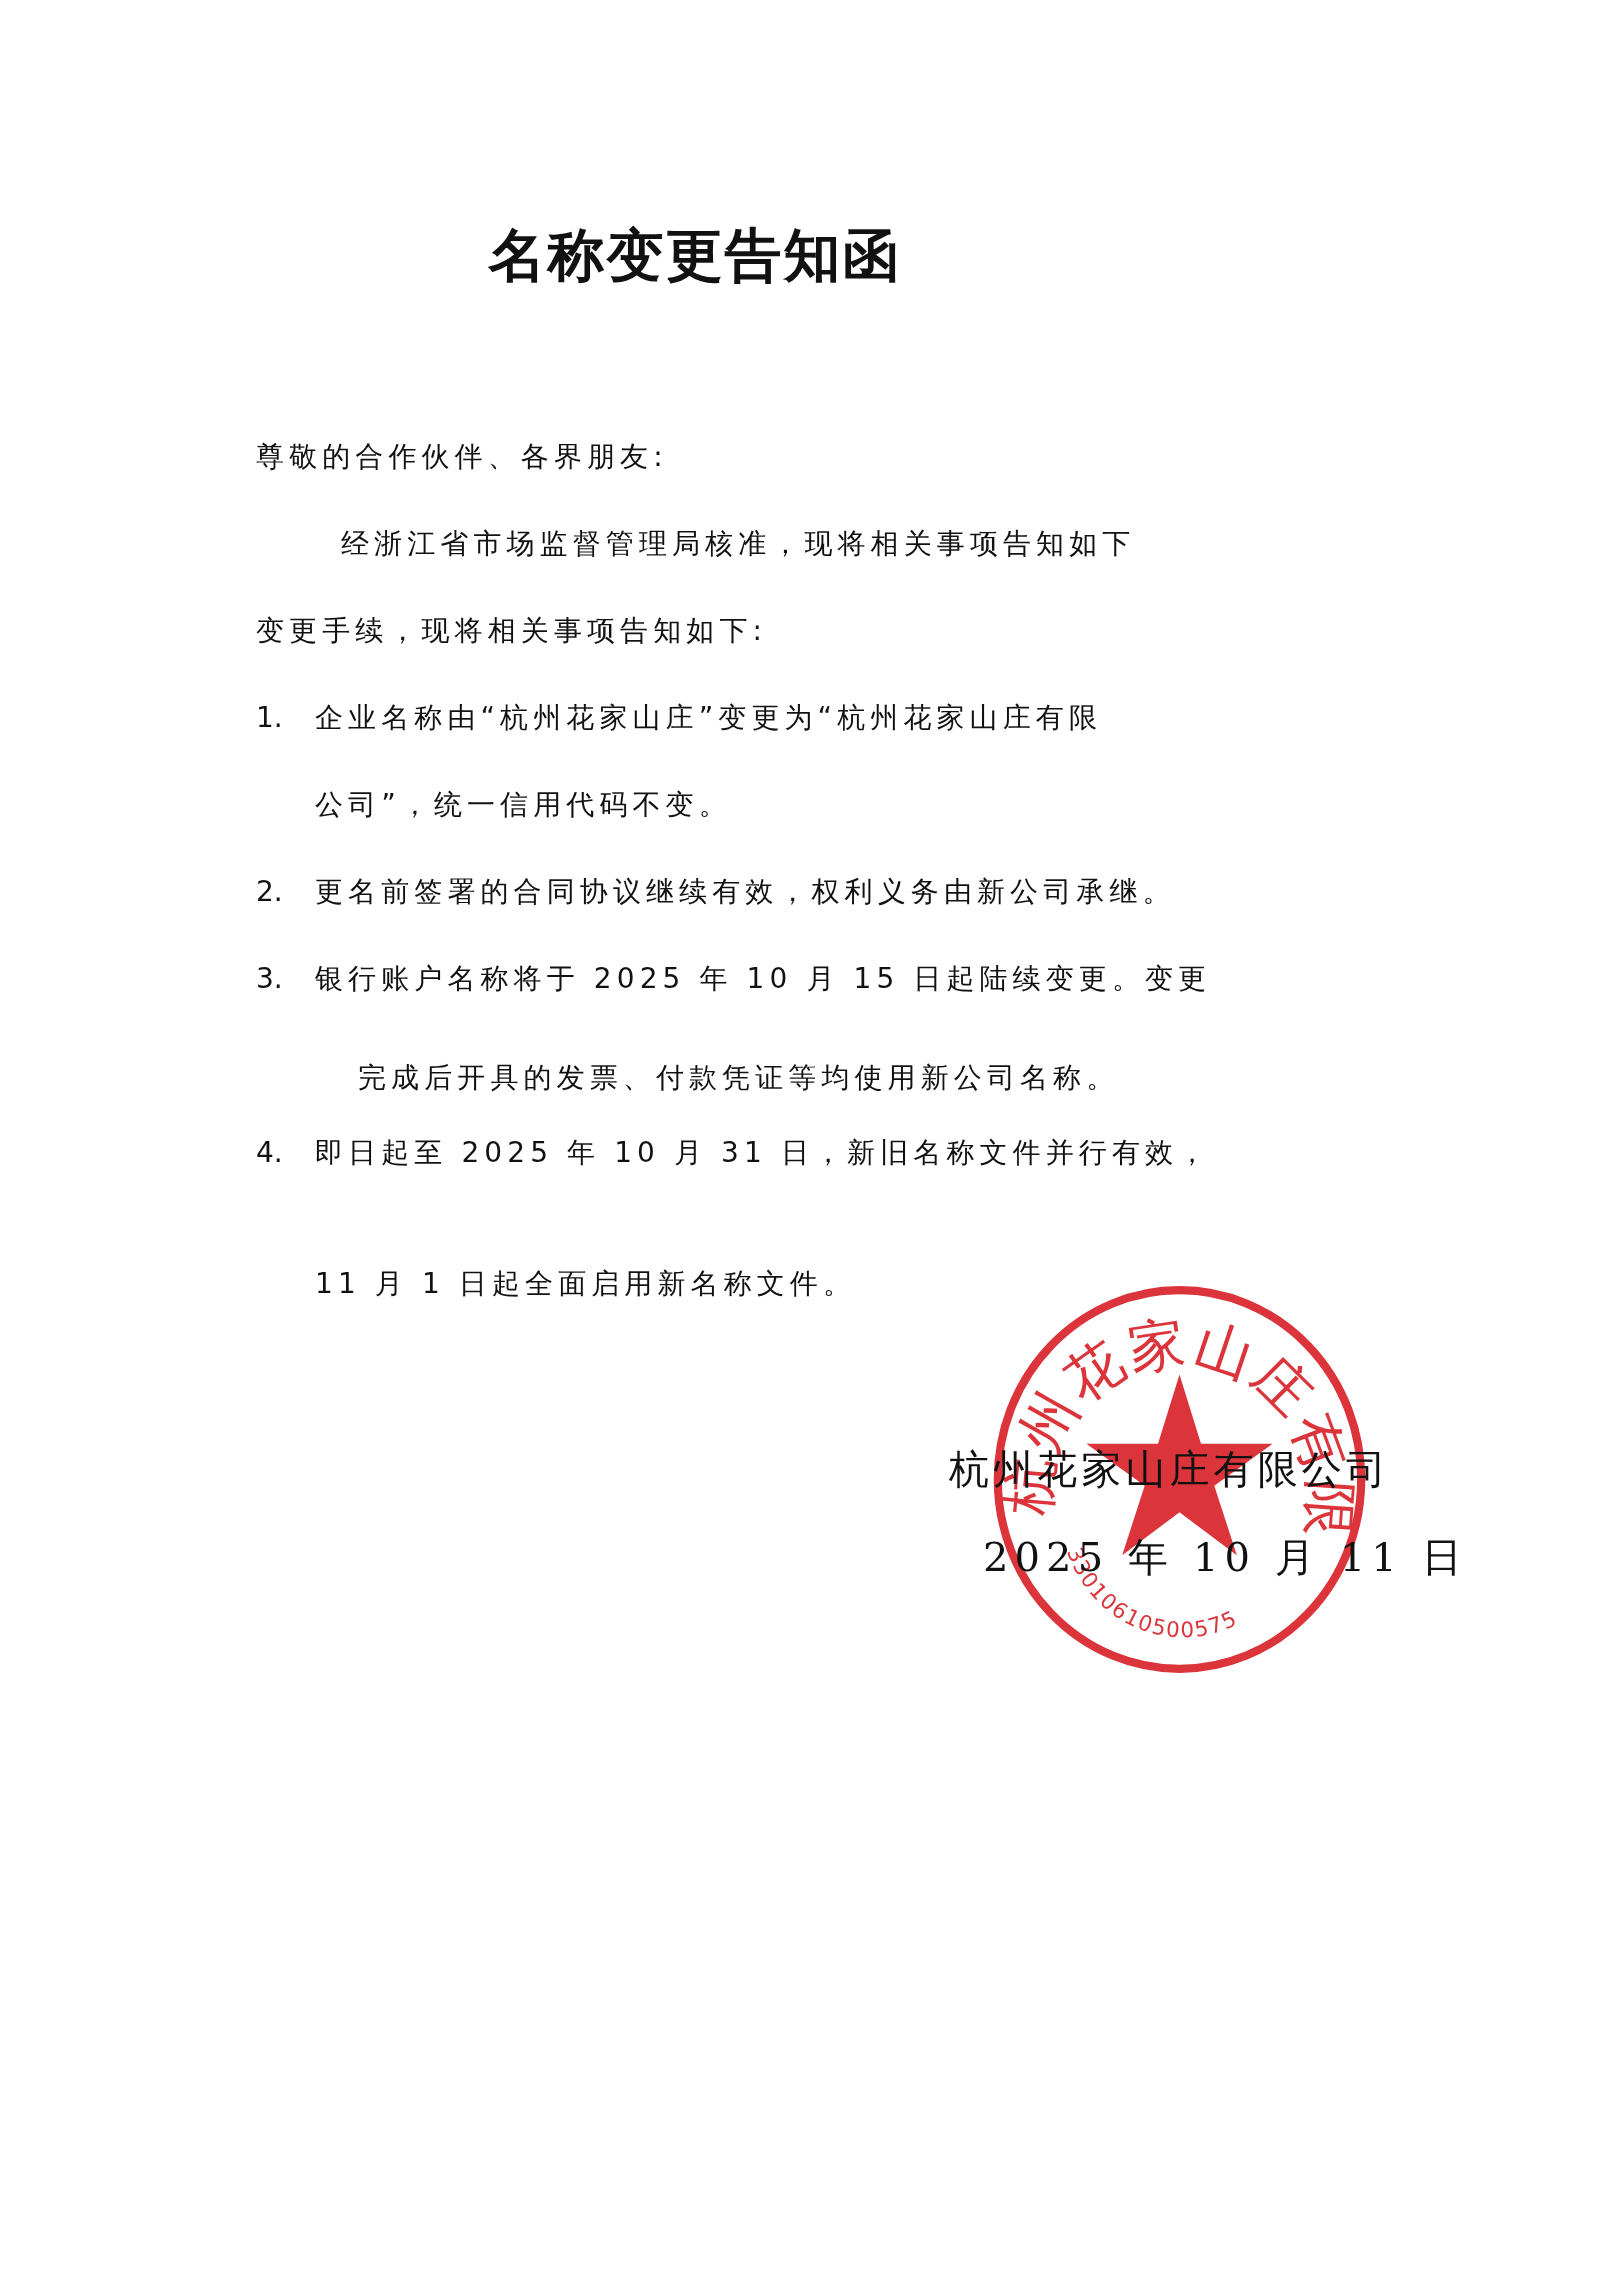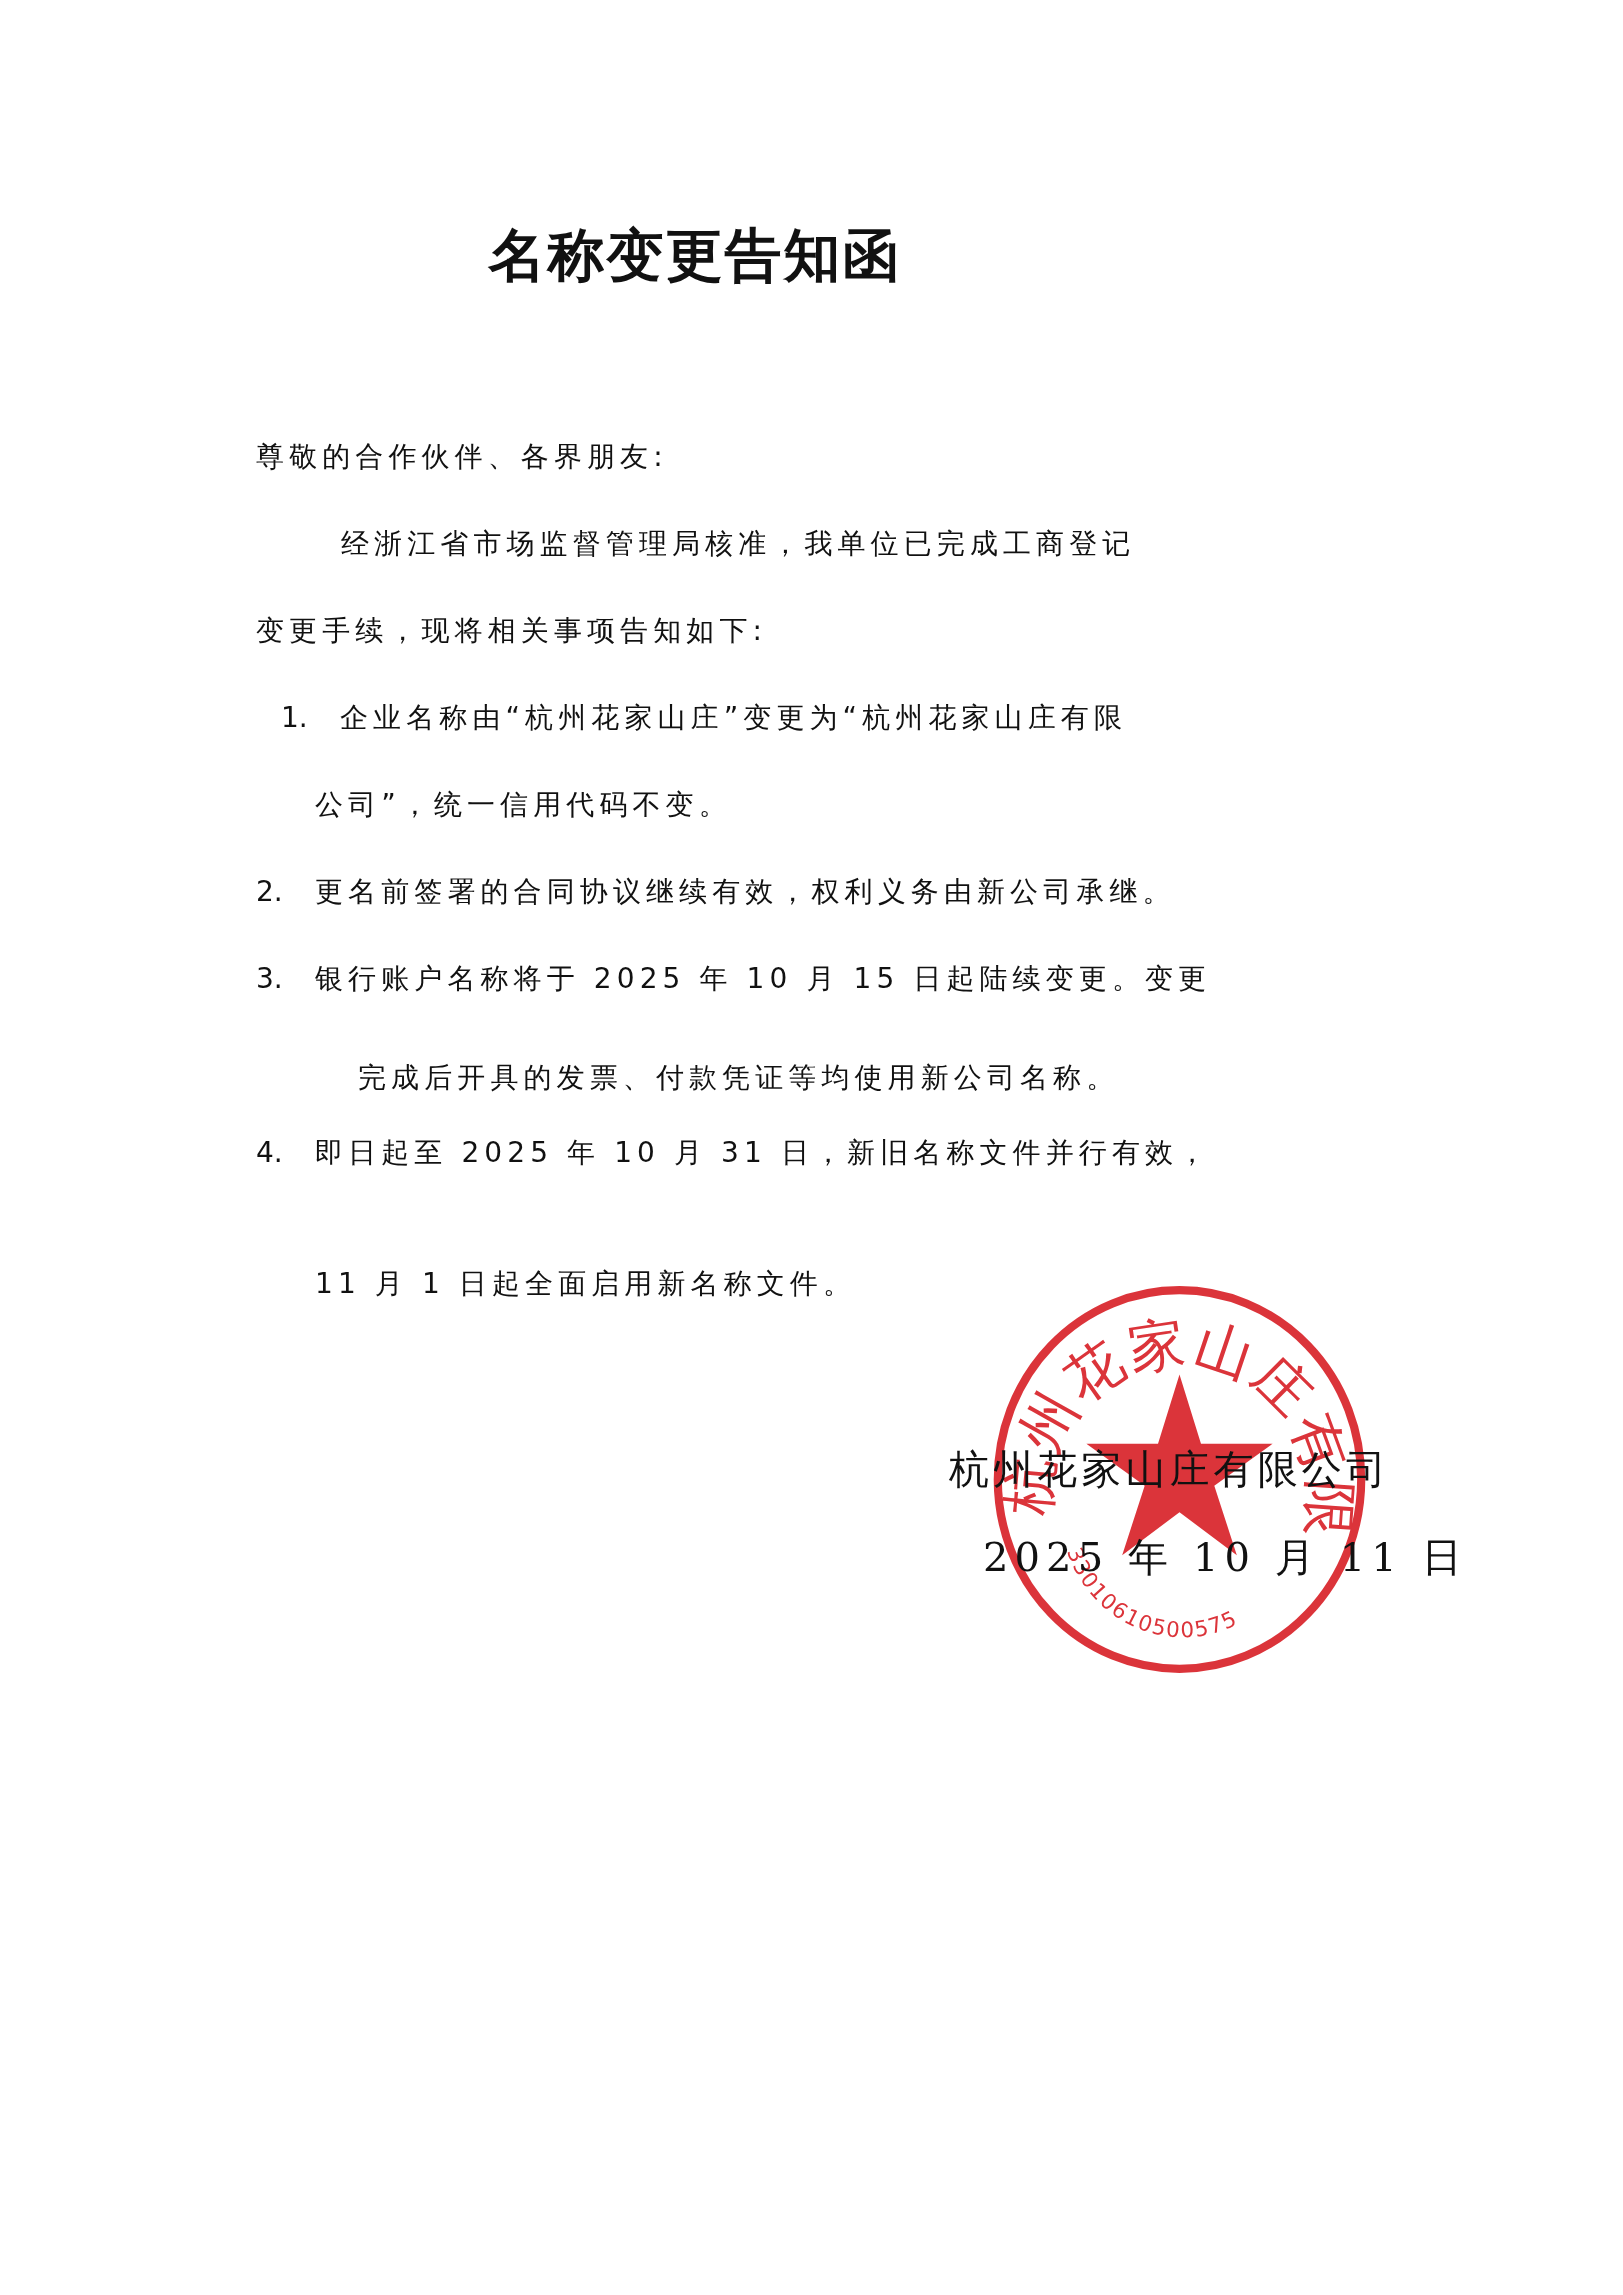--- a/index.html
+++ b/index.html
@@ -15,21 +15,21 @@
     }
     .line {
       position: absolute; font-size: 28px; white-space: nowrap; letter-spacing: 5.1px;
       font-family: "DejaVu Sans", "Liberation Sans", sans-serif;
       line-height: 51px;
     }
     .l-greeting { left: 256px; top: 431px; }
     .l-intro1  { left: 341px; top: 518px; }
     .l-intro2  { left: 256px; top: 605px; }
     .item-num  { display: inline-block; width: 59px; letter-spacing: 0; }
-    .l-i1a { left: 256px; top: 692px; margin-left: 25px; }
+    .l-i1a { left: 256px; top: 692px; }
     .l-i1b { left: 315px; top: 779px; }
     .l-i2  { left: 256px; top: 866px; }
     .l-i3a { left: 256px; top: 953px; }
     .l-i3b { left: 315px; top: 1052px; margin-left: 43px; }
     .l-i4a { left: 256px; top: 1127px; }
     .l-i4b { left: 315px; top: 1214px; margin-top: 44px; }
     .signature {
       position: absolute; font-family: "DejaVu Serif", "Liberation Serif", serif;
       font-size: 40px; letter-spacing: 4.1px; white-space: nowrap; z-index: 2;
     }
@@ -39,21 +39,21 @@
       position: absolute; left: 990px; top: 1285px; width: 379px; height: 389px;
       z-index: 1; opacity: 0.92;
     }
   </style>
 </head>
 <body>
 
 <div class="title">名称变更告知函</div>
 
 <div class="line l-greeting">尊敬的合作伙伴、各界朋友:</div>
-<div class="line l-intro1">经浙江省市场监督管理局核准，我单位已完成工商登记</div>
+<div class="line l-intro1">经浙江省市场监督管理局核准，现将相关事项告知如下</div>
 <div class="line l-intro2">变更手续，现将相关事项告知如下:</div>
 
 <div class="line l-i1a">
   <span class="item-num">1.</span><span>企业名称由“杭州花家山庄”变更为“杭州花家山庄有限</span>
 </div>
 <div class="line l-i1b">公司”，统一信用代码不变。</div>
 
 <div class="line l-i2">
   <span class="item-num">2.</span><span>更名前签署的合同协议继续有效，权利义务由新公司承继。</span>
 </div>

